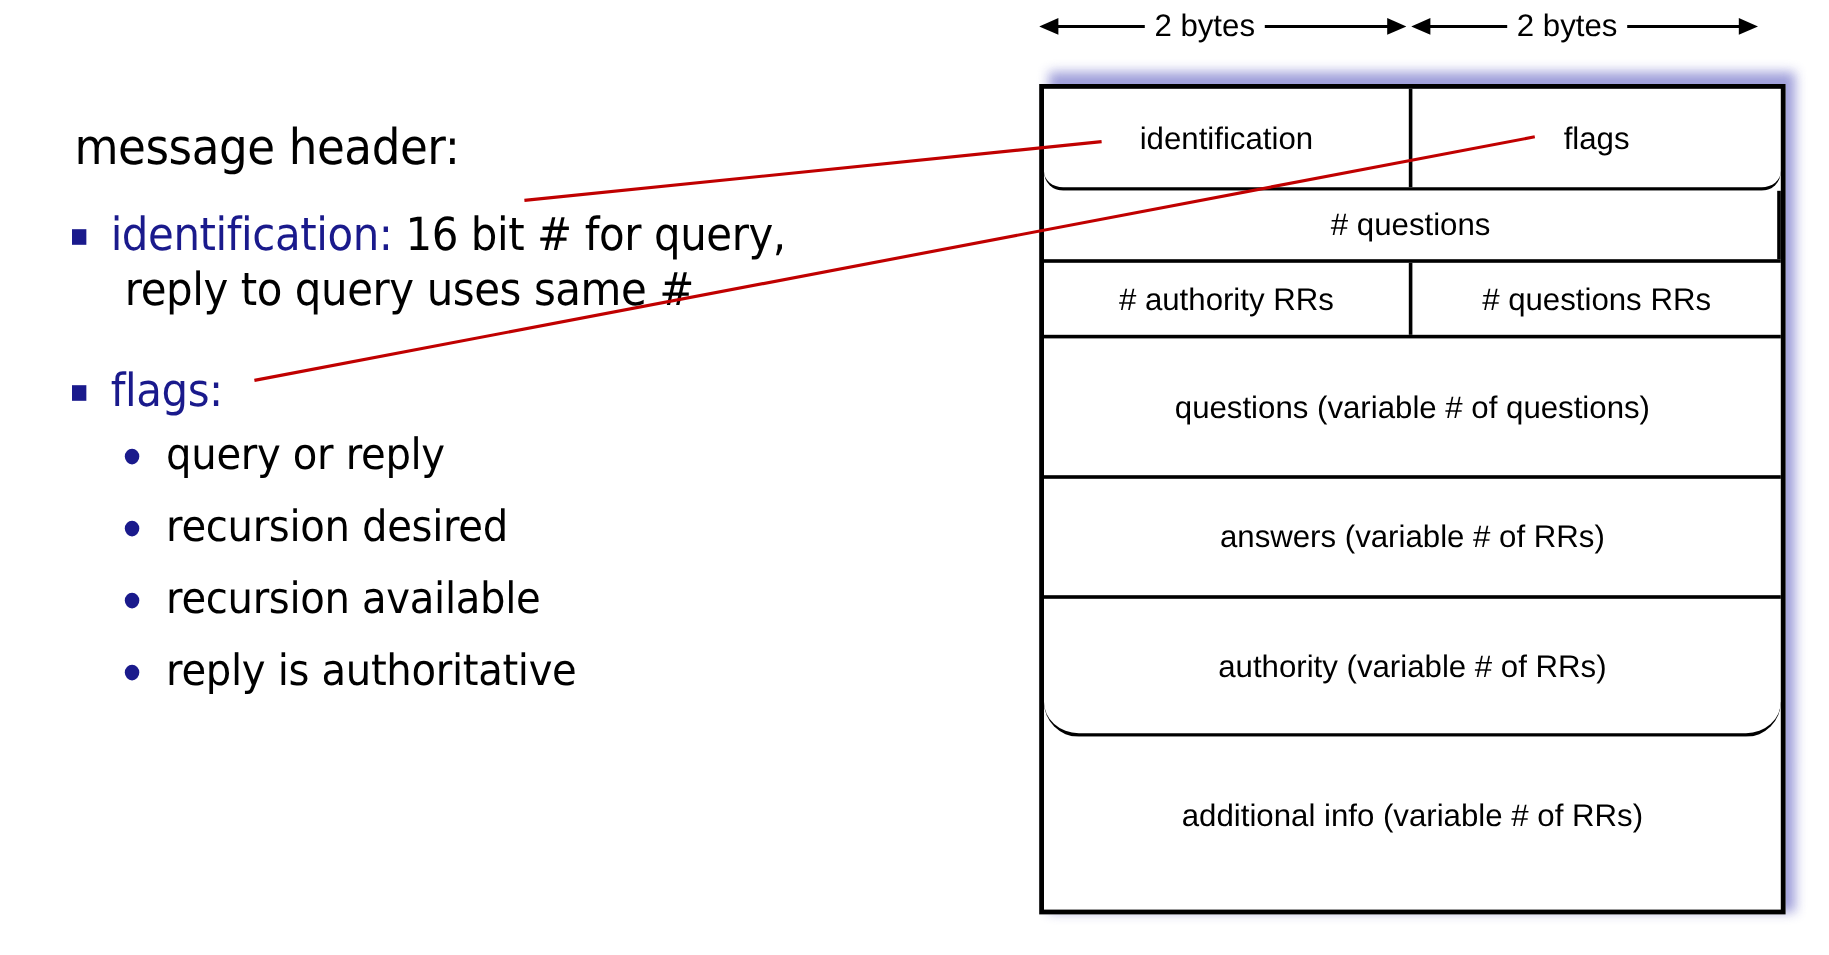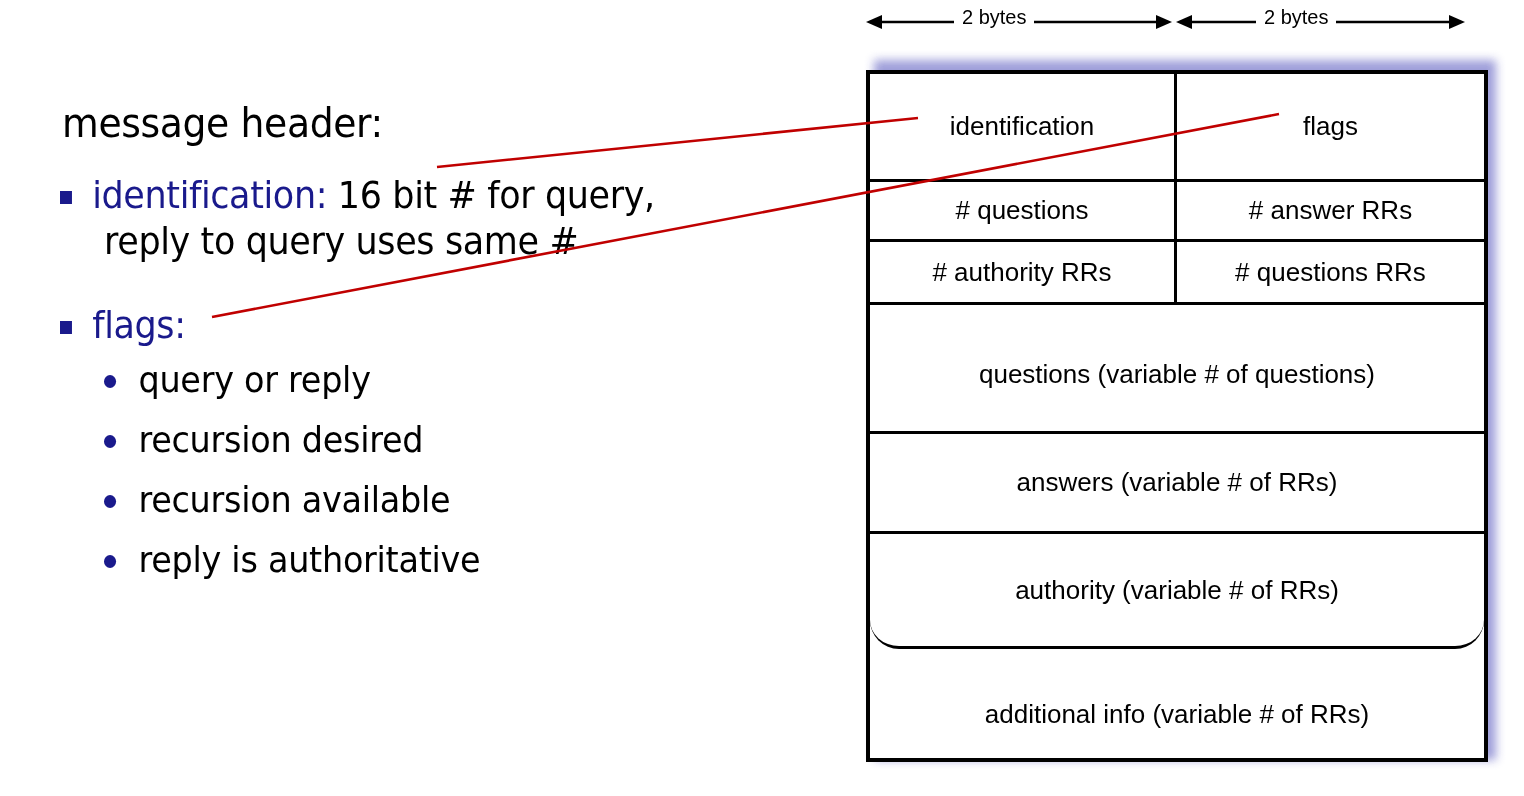--- a/index.html
+++ b/index.html
@@ -110,21 +110,21 @@
   
   .ruler {
     position: absolute;
     top: 0;
     height: 52px;
   }
   .ruler svg { display: block; }
   .ruler-label {
     position: absolute;
     top: 6px;
-    font-size: 20px;
+    font-size: 26px;
     color: #000000;
     font-family: "Liberation Sans", sans-serif;
     background: #ffffff;
     padding: 0 8px;
     white-space: nowrap;
   }
 
   
   #hdr-shadow {
     position: absolute;
@@ -215,36 +215,35 @@
     <svg width="289" height="52" viewBox="0 0 289 52">
       <line x1="10" y1="22" x2="279" y2="22" stroke="#000" stroke-width="2.5"></line>
       <polygon points="0,22 16,15 16,29" fill="#000"></polygon>
       <polygon points="289,22 273,15 273,29" fill="#000"></polygon>
     </svg>
     <div class="ruler-label" style="left:80px;">2 bytes</div>
   </div>
 
   <div id="hdr-table">
 
-    <div class="hrow" style="height:108px;">
+    <div class="hrow" style="height:85px;border-radius:16px;">
       <div class="hcell split-left">identification</div>
       <div class="hcell">flags</div>
     </div>
 
     <div class="hrow" style="height:60px;">
       <div class="hcell split-left"># questions</div>
-      <div class="hcell"># answer RRs</div>
     </div>
 
     <div class="hrow" style="height:63px;text-align:right;">
       <div class="hcell split-left"># authority RRs</div>
       <div class="hcell"># questions RRs</div>
     </div>
 
-    <div class="hrow" style="height:117px;margin-top:12px;">
+    <div class="hrow" style="height:117px;">
       <div class="hcell full">questions (variable # of questions)</div>
     </div>
 
     <div class="hrow" style="height:100px;">
       <div class="hcell full">answers (variable # of RRs)</div>
     </div>
 
     <div class="hrow" style="height:115px;border-radius:29px;">
       <div class="hcell full">authority (variable # of RRs)</div>
     </div>

